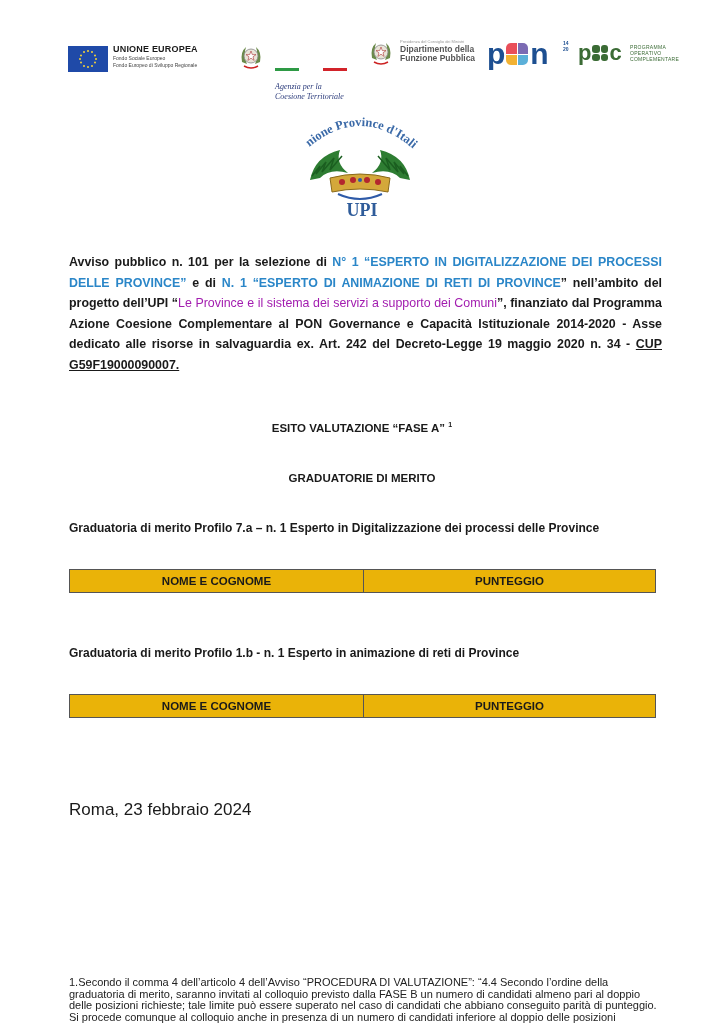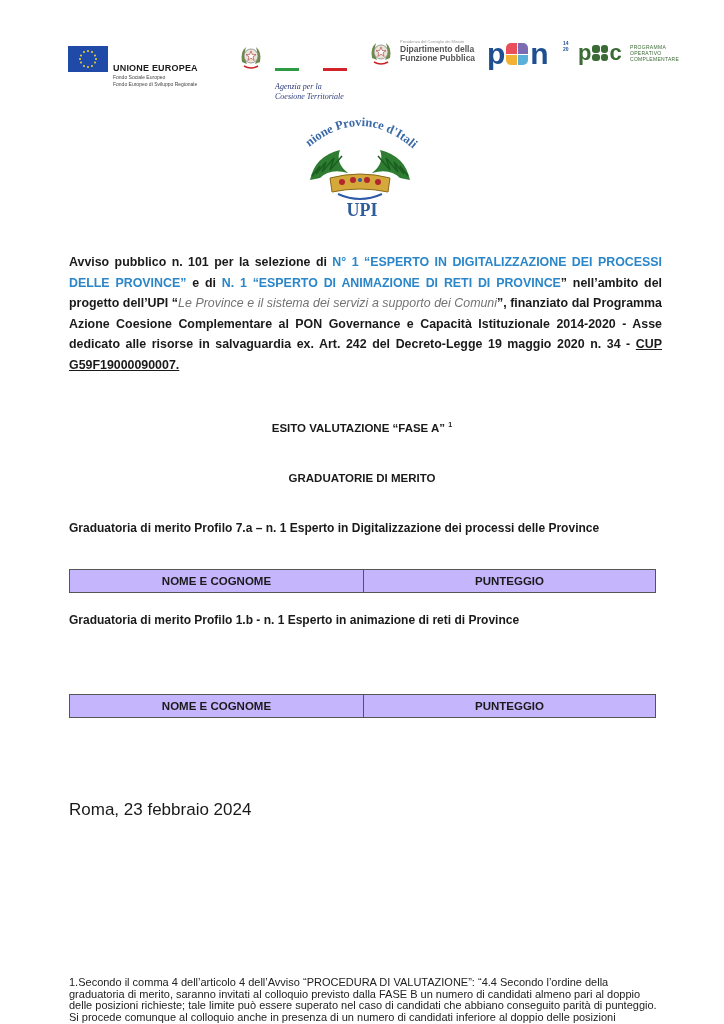--- a/index.html
+++ b/index.html
@@ -5,21 +5,21 @@
   html, body { margin: 0; padding: 0; background: #ffffff; }
   body {
     width: 724px; height: 1024px; position: relative; overflow: hidden;
     font-family: "Liberation Sans", "DejaVu Sans", sans-serif; color: #1a1a1a;
   }
   .abs { position: absolute; }
 
   
   .eu-flag { left: 68px; top: 46px; width: 40px; height: 26px; background: #1f4aa8; }
   .eu-flag svg { width: 100%; height: 100%; display: block; }
-  .eu-text { left: 113px; top: 45px; line-height: 1; margin-top: 19px; }
+  .eu-text { left: 113px; top: 45px; line-height: 1; }
   .eu-title { font-size: 9px; font-weight: bold; color: #1a1a1a; letter-spacing: 0.2px; }
   .eu-sub { font-size: 5px; color: #444; margin-top: 2px; }
 
   .emblem { width: 26px; height: 30px; }
   .emblem svg { width: 100%; height: 100%; display: block; }
   .emb1 { left: 238px; top: 42px; }
   .emb2 { left: 368px; top: 38px; }
 
   .act-text { left: 275px; top: 44px; font-family: "Liberation Serif", serif; font-style: italic; font-size: 8px; color: #2a3a7a; line-height: 1.25; margin-top: 38px; }
   .act-bar { left: 275px; top: 68px; width: 72px; height: 3px; display: flex; }
@@ -42,39 +42,39 @@
   .upi-logo { left: 290px; top: 108px; width: 140px; height: 115px; }
   .upi-logo svg { width: 100%; height: 100%; display: block; }
   .upi-text { left: 322px; top: 200px; width: 80px; text-align: center; font-family: "Liberation Serif", serif; font-size: 18px; font-weight: bold; color: #2f5c9a; }
 
   
   .intro {
     left: 69px; top: 252px; width: 593px;
     font-size: 12.4px; line-height: 20.6px; font-weight: bold; text-align: justify; color: #1a1a1a;
   }
   .intro .blue { color: #2a86c8; }
-  .intro .it { color: #737373; font-style: italic; font-weight: normal; }
+  .intro .it { color: #a21caf; font-weight: normal; }
   .intro .u { text-decoration: underline; }
 
   .center { text-align: center; }
   .h-esito { left: 0; width: 724px; top: 421px; font-size: 11.5px; font-weight: bold; }
   .h-esito sup { font-size: 7px; }
   .h-grad { left: 0; width: 724px; top: 472px; font-size: 11.5px; font-weight: bold; }
   .sec-title { left: 69px; font-size: 12px; font-weight: bold; }
   .sec1 { top: 521px; }
-  .sec2 { top: 613px; }
+  .sec2 { top: 646px; }
 
   table.rank {
     position: absolute; left: 69px; width: 587px; border-collapse: collapse;
     font-size: 11.5px; font-weight: bold;
   }
   table.rank td, table.rank th {
     border: 1px solid #555; text-align: center; height: 23px; padding: 0; vertical-align: middle;
   }
-  table.rank th { background: #c4b5fd; font-weight: bold; height: 22px; }
+  table.rank th { background: #eab308; font-weight: bold; height: 22px; }
   table.rank .c1 { width: 293px; }
   .t1 { top: 569px; }
   .t2 { top: 694px; }
 
   .date { left: 69px; top: 800px; font-size: 17px; }
 
   .footnote {
     left: 69px; top: 977px; width: 588px;
     font-size: 11px; line-height: 11.6px; color: #222;
   }

